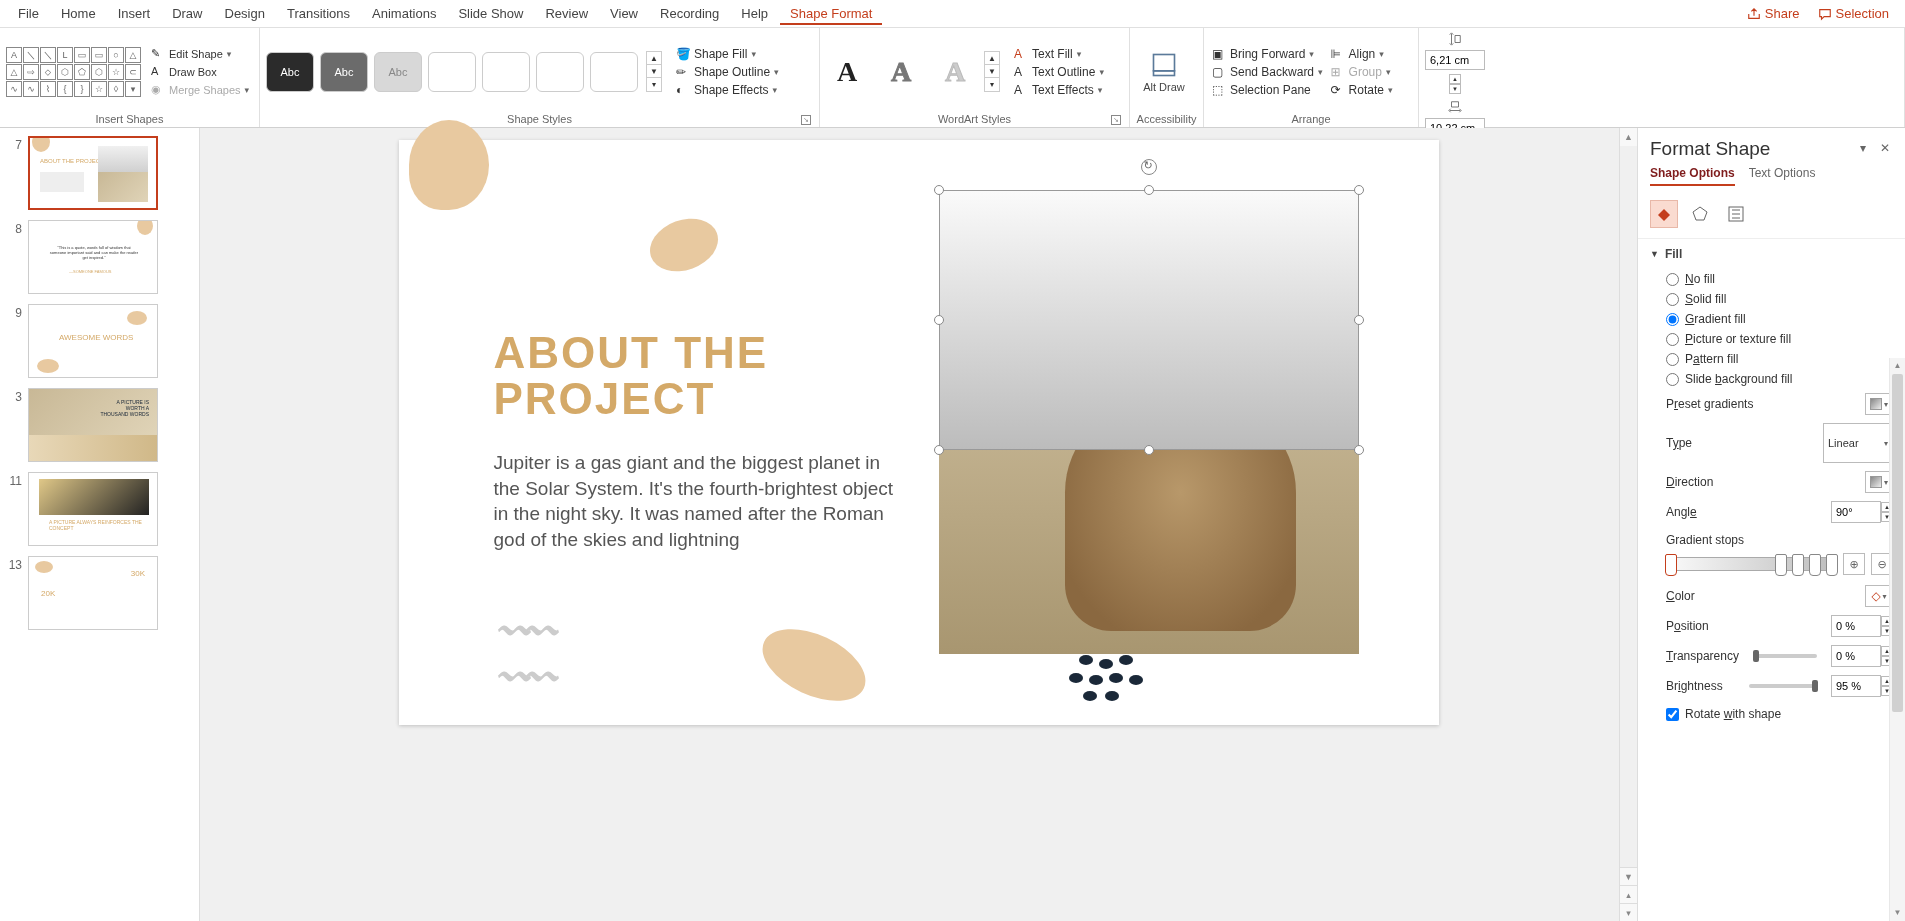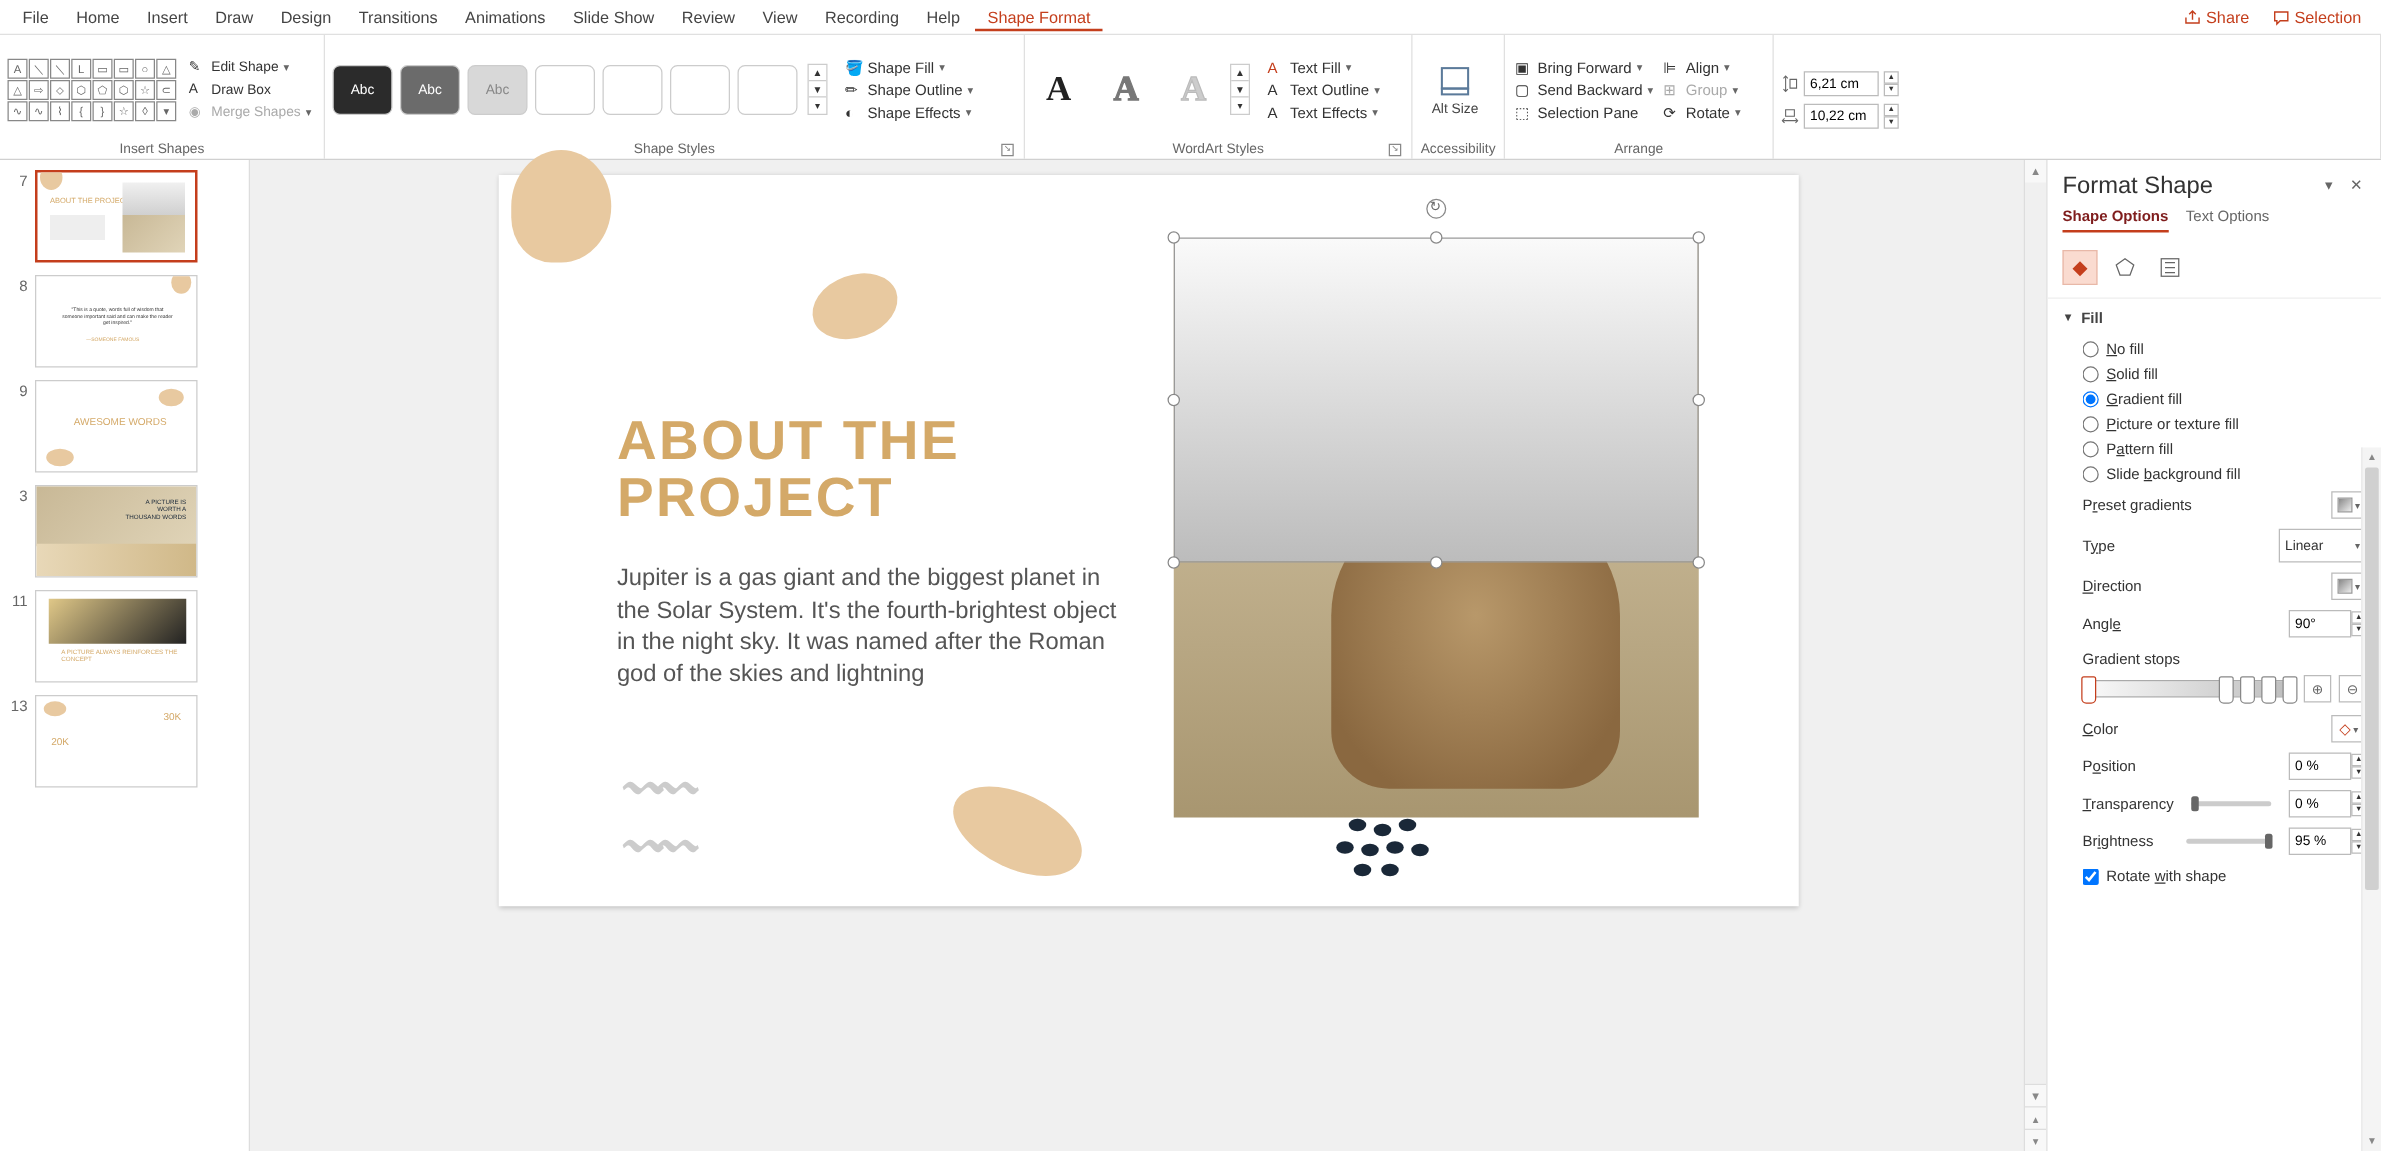--- a/index.html
+++ b/index.html
@@ -53,21 +53,21 @@
 .acc-btn svg { width: 28px; height: 28px; }
 
 
 .arrange-cols { display: flex; gap: 4px; }
 .arrange-col { display: flex; flex-direction: column; gap: 2px; }
 .arrange-col .item { display: flex; align-items: center; gap: 4px; font-size: 12px; white-space: nowrap; padding: 1px 2px; }
 .arrange-col .item.disabled { color: #aaa; }
 
 
 .size-fields { display: flex; flex-direction: column; gap: 6px; }
-.size-fields .field { display: flex; align-items: center; gap: 4px; }
+.size-fields .field { display: flex; align-items: center; gap: 4px; flex-direction: column; }
 .size-fields input { width: 60px; height: 20px; border: 1px solid #bbb; padding: 0 4px; font-size: 11px; }
 .spinner { display: flex; flex-direction: column; }
 .spinner div { width: 12px; height: 10px; border: 1px solid #bbb; font-size: 6px; text-align: center; line-height: 8px; }
 
 
 .main { display: flex; height: 793px; }
 
 
 .thumbs { width: 200px; background: #fff; border-right: 1px solid #ddd; overflow-y: auto; padding: 8px 4px; }
 .thumb-row { display: flex; gap: 6px; margin-bottom: 10px; align-items: flex-start; }
@@ -122,21 +122,21 @@
 .pane-icons .pi.active { background: #fadbd0; border: 1px solid #e8b8a8; }
 .pane-body { flex: 1; overflow-y: auto; padding: 8px 12px; font-size: 12px; }
 .section-head { display: flex; align-items: center; gap: 6px; font-weight: 600; color: #444; margin-bottom: 8px; }
 .section-head .tri { font-size: 9px; }
 .radio-row { display: flex; align-items: center; gap: 6px; padding: 3px 0 3px 16px; }
 .radio-row input { margin: 0; }
 .radio-row u { text-decoration: underline; }
 .field-row { display: flex; align-items: center; padding: 4px 0 4px 16px; gap: 8px; }
 .field-row .lbl { flex: 1; }
 .field-row .ctrl { display: flex; align-items: center; }
-.combo { height: 27px; border: 1px solid #bbb; padding: 0 4px; font-size: 11px; min-width: 70px; display: flex; align-items: center; justify-content: space-between; gap: 6px; background: #fff; }
+.combo { height: 40px; border: 1px solid #bbb; padding: 0 4px; font-size: 11px; min-width: 70px; display: flex; align-items: center; justify-content: space-between; gap: 6px; background: #fff; }
 .combo .arr { font-size: 8px; color: #666; }
 .color-btn { width: 28px; height: 22px; border: 1px solid #bbb; display: flex; align-items: center; justify-content: center; background: #fff; gap:2px; }
 .color-btn .sw { width: 12px; height: 12px; background: linear-gradient(135deg,#888,#eee); border:1px solid #999; }
 .color-btn .arr { font-size: 8px; color: #666; }
 .num-input { width: 50px; height: 22px; border: 1px solid #bbb; padding: 0 4px; font-size: 11px; }
 .stops-label { padding: 6px 0 2px 16px; }
 .stops-track { margin: 4px 0 6px 16px; height: 22px; position: relative; display: flex; align-items: center; gap: 6px; }
 .stops-bar { flex: 1; height: 14px; background: linear-gradient(90deg,#fafafa,#bcbcbc); border: 1px solid #aaa; position: relative; }
 .stop-thumb { position: absolute; top: -4px; width: 12px; height: 22px; background: #fff; border: 1px solid #888; border-radius: 2px 2px 4px 4px; }
 .stop-thumb.active { border-color: #c43e1c; }
@@ -294,21 +294,21 @@
     <div class="ribbon-group-label"><span>WordArt Styles</span><div class="launcher">↘</div></div>
   </div>
 
   <div class="ribbon-group" style="width:74px">
     <div class="ribbon-group-body">
       <div class="acc-btn">
         <svg viewBox="0 0 24 24">
             <rect x="3" y="3" width="18" height="14" fill="none" stroke="#5b7a9a" stroke-width="1.4"></rect>
             <rect x="3" y="17" width="18" height="4" fill="none" stroke="#5b7a9a" stroke-width="1.4"></rect>
           </svg>
-        <span>Alt Size</span>
+        <span>Alt Draw</span>
       </div>
     </div>
     <div class="ribbon-group-label">Accessibility</div>
   </div>
 
   <div class="ribbon-group" style="width:215px">
     <div class="ribbon-group-body">
       <div class="arrange-cols">
         <div class="arrange-col">
           <div class="item dd-arr">

